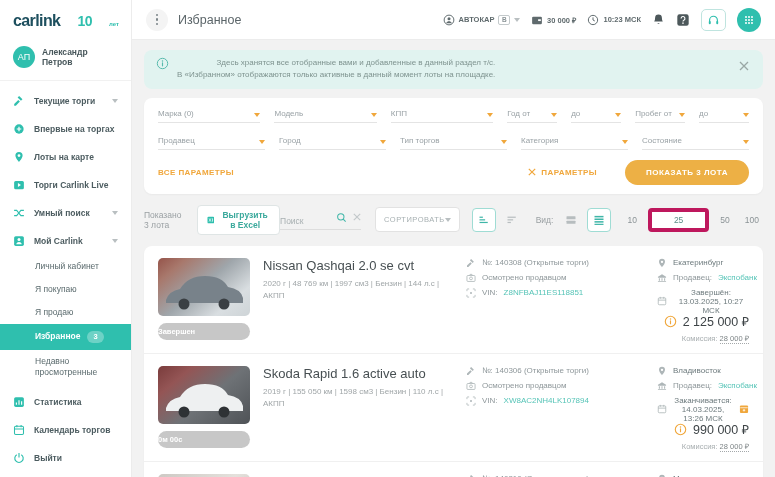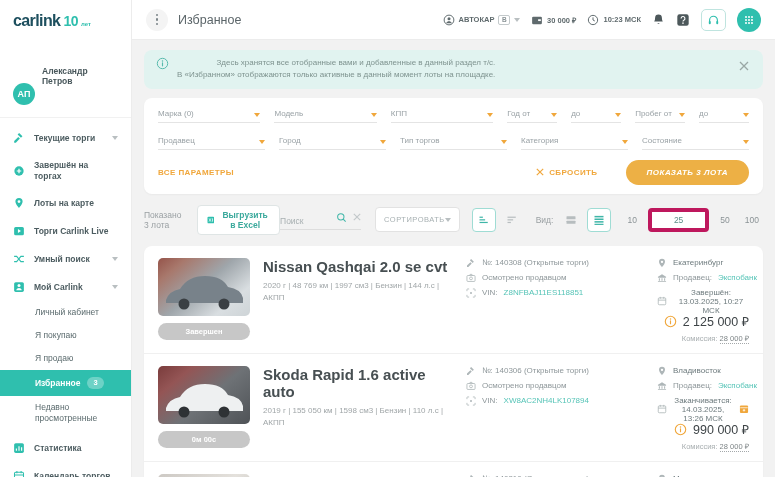--- a/index.html
+++ b/index.html
@@ -2,26 +2,26 @@
 <html><head>
 <meta charset="utf-8">
 <style>
   * { margin:0; padding:0; box-sizing:border-box; }
   html,body { width:775px; height:477px; overflow:hidden; }
   body { font-family:"Liberation Sans", sans-serif; background:#f2f2f2; color:#4a4a4a; }
   .app { display:flex; width:775px; height:477px; }
 
   
   .sidebar { width:132px; min-width:132px; background:#fff; border-right:1px solid #ececec; display:flex; flex-direction:column; padding-top:12px; overflow:hidden; }
-  .logo { display:flex; align-items:baseline; gap:3px; padding:0 13px 4px; }
+  .logo { display:flex; align-items:baseline; gap:17px; padding:0 13px 4px; }
   .logo .brand { font-size:16px; font-weight:800; letter-spacing:-0.6px; color:#1d4f5e; }
   .logo .years { font-size:14px; font-weight:800; color:#2fbfae; letter-spacing:-0.5px; }
   .logo .years-word { font-size:6px; font-weight:700; color:#2fbfae; }
   .user { display:flex; align-items:center; gap:7px; padding:12px 13px 12px; border-bottom:1px solid #f1f1f1; }
-  .avatar { width:22px; height:22px; border-radius:50%; background:#2fbfae; color:#fff; font-size:9px; font-weight:700; display:flex; align-items:center; justify-content:center; flex:none;margin-top:37px; }
+  .avatar { width:22px; height:22px; border-radius:50%; background:#2fbfae; color:#fff; font-size:9px; font-weight:400; display:flex; align-items:center; justify-content:center; flex:none; }
   .user-name { font-size:8.5px; color:#47565a; font-weight:600; }
   nav { padding-top:6px; }
   .nav-item { display:flex; align-items:center; gap:9px; padding:8px 13px; font-size:8.5px; color:#4c5c60; font-weight:600; cursor:pointer; }
   .nav-item svg { width:12px; height:12px; flex:none; }
   .nav-item .lbl { flex:1; line-height:1.25; }
   .chev { width:0; height:0; border-left:3px solid transparent; border-right:3px solid transparent; border-top:4px solid #b9bfc1; flex:none; }
   .sub-item { padding:6px 13px 6px 35px; font-size:8.5px; color:#5a6a6d; cursor:pointer; line-height:1.3; }
   .sub-item.active { background:#2fbfae; color:#fff; display:flex; align-items:center; gap:7px; padding-top:7px; padding-bottom:7px; font-weight:600; }
   .count-badge { background:rgba(255,255,255,0.3); border-radius:8px; font-size:7.5px; padding:1px 6px; }
   .bottom-group { margin-top:4px; }
@@ -50,21 +50,21 @@
   
   .filter-card { margin-top:9px; background:#fff; border-radius:8px; padding:9px 14px 9px; box-shadow:0 1px 2px rgba(0,0,0,0.04); }
   .f-row { display:flex; gap:14px; }
   .f-row + .f-row { margin-top:11px; }
   .field { border-bottom:1px solid #e4e4e4; padding:2px 0 4px; display:flex; justify-content:space-between; align-items:flex-end; font-size:8px; color:#9aa2a6; cursor:pointer; min-width:0; }
   .field .chev-o { width:0; height:0; border-left:3px solid transparent; border-right:3px solid transparent; border-top:4px solid #f0a73c; margin-bottom:1px; flex:none; }
   .fw { flex:2.05; } .fn { flex:1; } .fx { flex:1; }
   .f-actions { display:flex; align-items:center; margin-top:10px; }
   .all-params { display:flex; align-items:center; gap:5px; background:none; border:none; font-size:8px; font-weight:700; letter-spacing:0.4px; color:#f0a73c; cursor:pointer; font-family:inherit; }
   .reset-btn { margin-left:auto; display:flex; align-items:center; gap:5px; background:none; border:none; font-size:8px; font-weight:700; letter-spacing:0.4px; color:#f0a73c; cursor:pointer; font-family:inherit; }
-  .show-btn { margin-left:28px; background:#edb045; border:none; border-radius:15px; padding:8px 21px; color:#fff; font-size:8px; font-weight:700; letter-spacing:0.5px; cursor:pointer; font-family:inherit;font-style:italic; }
+  .show-btn { margin-left:28px; background:#edb045; border:none; border-radius:15px; padding:8px 21px; color:#fff; font-size:8px; font-weight:700; letter-spacing:0.5px; cursor:pointer; font-family:inherit; }
 
   
   .toolbar { margin-top:11px; display:flex; align-items:center; }
   .shown { font-size:8.5px; color:#9aa0a3; }
   .excel-btn { margin-left:12px; display:flex; align-items:center; gap:6px; background:#fff; border:1px solid #dfe5e5; border-radius:4px; padding:4px 9px; font-size:8.5px; font-weight:600; color:#3aa99c; cursor:pointer; font-family:inherit; }
   .search-wrap { margin-left:auto; position:relative; width:130px; }
   .search-wrap input { width:100%; border:none; border-bottom:1px solid #ddd; background:transparent; font-size:8.5px; padding:3px 28px 3px 0; outline:none; color:#555; font-family:inherit; }
   .search-wrap input::placeholder { color:#a8b0b2; }
   .search-icons { position:absolute; right:0; top:2px; display:flex; gap:6px; align-items:center; }
   .sort-box { margin-left:14px; width:116px; height:25px; border:1px solid #e2e2e2; border-radius:4px; background:#fff; display:flex; align-items:center; padding:0 8px; cursor:pointer; }
@@ -81,23 +81,23 @@
   
   .list-card { margin-top:11px; background:#fff; border-radius:8px 8px 0 0; box-shadow:0 1px 2px rgba(0,0,0,0.04); overflow:hidden; }
   .lot { position:relative; display:flex; gap:13px; padding:12px 14px 13px; min-height:89px; }
   .lot + .lot { border-top:1px solid #f0f0f0; }
   .thumbcol { width:92px; flex:none; }
   .thumb { width:92px; height:58px; border-radius:5px; overflow:hidden; cursor:pointer; }
   .thumb svg { display:block; width:100%; height:100%; }
   .ph1 { background:linear-gradient(140deg,#95544a 0%,#a8786c 18%,#9fa6ab 48%,#d9dee1 78%,#ced4d7 100%); color:#78828a; }
   .ph2 { background:linear-gradient(140deg,#7a3c3c 0%,#945555 22%,#6e7276 55%,#4f5357 100%); color:#eef0f1; }
   .ph3 { background:linear-gradient(140deg,#cdc9c4 0%,#e4e1dc 50%,#b4b1ac 100%); color:#fafaf8; }
-  .badge { margin-top:7px; height:17px; background:#c7c7c7; border-radius:9px; color:#fff; font-size:7.5px; font-weight:600; display:flex; align-items:center; justify-content:center; gap:4px; }
+  .badge { margin-top:7px; height:17px; background:#c7c7c7; border-radius:9px; color:#fff; font-size:7.5px; font-weight:600; display:flex; align-items:center; gap:4px; }
   .title-col { width:190px; flex:none; }
-  .lot-title { font-size:15px; font-weight:700; color:#474f52; cursor:pointer; }
+  .lot-title { font-size:13px; font-weight:400; color:#474f52; cursor:pointer; }
   .specs { margin-top:5px; font-size:8px; color:#a0a6a8; line-height:1.55; }
   .mid-col { width:178px; flex:none; }
   .right-col { flex:1; min-width:0;text-align:center; }
   .line { display:flex; align-items:center; gap:6px; font-size:8px; color:#8e979a; margin-bottom:5px; }
   .line svg { flex:none; }
   .line .dark { color:#6d7a7d; }
   .link { color:#56c4b7; text-decoration:none; cursor:pointer; }
   .price-block { position:absolute; right:14px; bottom:10px; text-align:right; }
   .price-line { display:flex; align-items:center; justify-content:flex-end; gap:6px; }
   .price { font-size:12.5px; font-weight:400; color:#3e4447; }
@@ -126,21 +126,21 @@
             <path d="M7 6.6l2.2 2.2-5.4 5.4H1.6v-2.2z" fill="#2fbfae"></path>
           </svg>
         <span class="lbl">Текущие торги</span>
         <span class="chev"></span>
       </div>
       <div class="nav-item">
         <svg viewBox="0 0 16 16">
             <circle cx="8" cy="8" r="6.2" fill="#2fbfae"></circle>
             <path d="M8 5v6M5 8h6" stroke="#fff" stroke-width="1.6"></path>
           </svg>
-        <span class="lbl">Завершён на торгах</span>
+        <span class="lbl">Впервые на торгах</span>
       </div>
       <div class="nav-item">
         <svg viewBox="0 0 16 16">
             <path d="M8 1.3a4.8 4.8 0 0 0-4.8 4.8C3.2 9.5 8 14.7 8 14.7s4.8-5.2 4.8-8.6A4.8 4.8 0 0 0 8 1.3zm0 6.7a1.9 1.9 0 1 1 0-3.8 1.9 1.9 0 0 1 0 3.8z" fill="#2fbfae"></path>
           </svg>
         <span class="lbl">Лоты на карте</span>
       </div>
       <div class="nav-item">
         <svg viewBox="0 0 16 16">
             <rect x="1.5" y="2.5" width="13" height="11" rx="2" fill="#2fbfae"></rect>
@@ -346,21 +346,21 @@
         </div>
         <div class="f-actions">
           <button class="all-params">
             <span>ВСЕ ПАРАМЕТРЫ</span>
             <span class="chev-o"></span>
           </button>
           <button class="reset-btn">
             <svg width="8" height="8" viewBox="0 0 10 10">
                 <path d="M1 1l8 8M9 1l-8 8" stroke="#f0a73c" stroke-width="1.5"></path>
               </svg>
-            <span>СБРОСИТЬ</span>
+            <span>ПАРАМЕТРЫ</span>
           </button>
           <button class="show-btn">ПОКАЗАТЬ 3 ЛОТА</button>
         </div>
       </div>
 
       <div class="toolbar">
         <span class="shown">Показано 3 лота</span>
         <button class="excel-btn">
           <svg width="12" height="12" viewBox="0 0 16 16">
               <rect x="1" y="1" width="14" height="14" rx="2.5" fill="#2fbfae"></rect>

